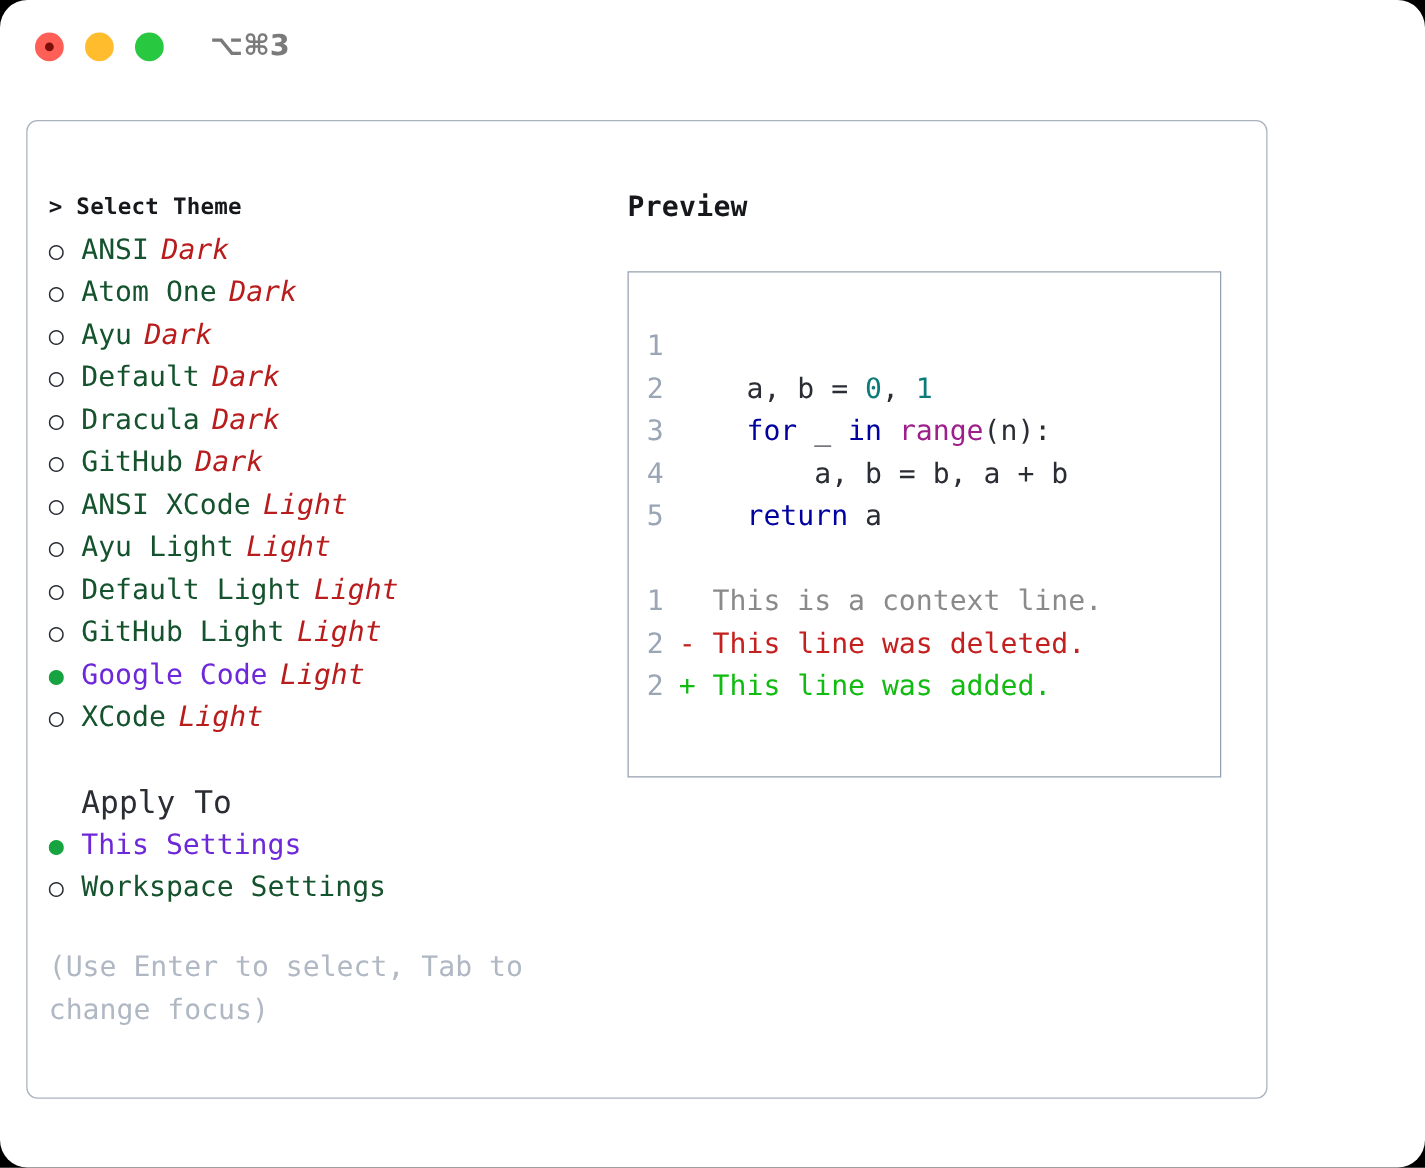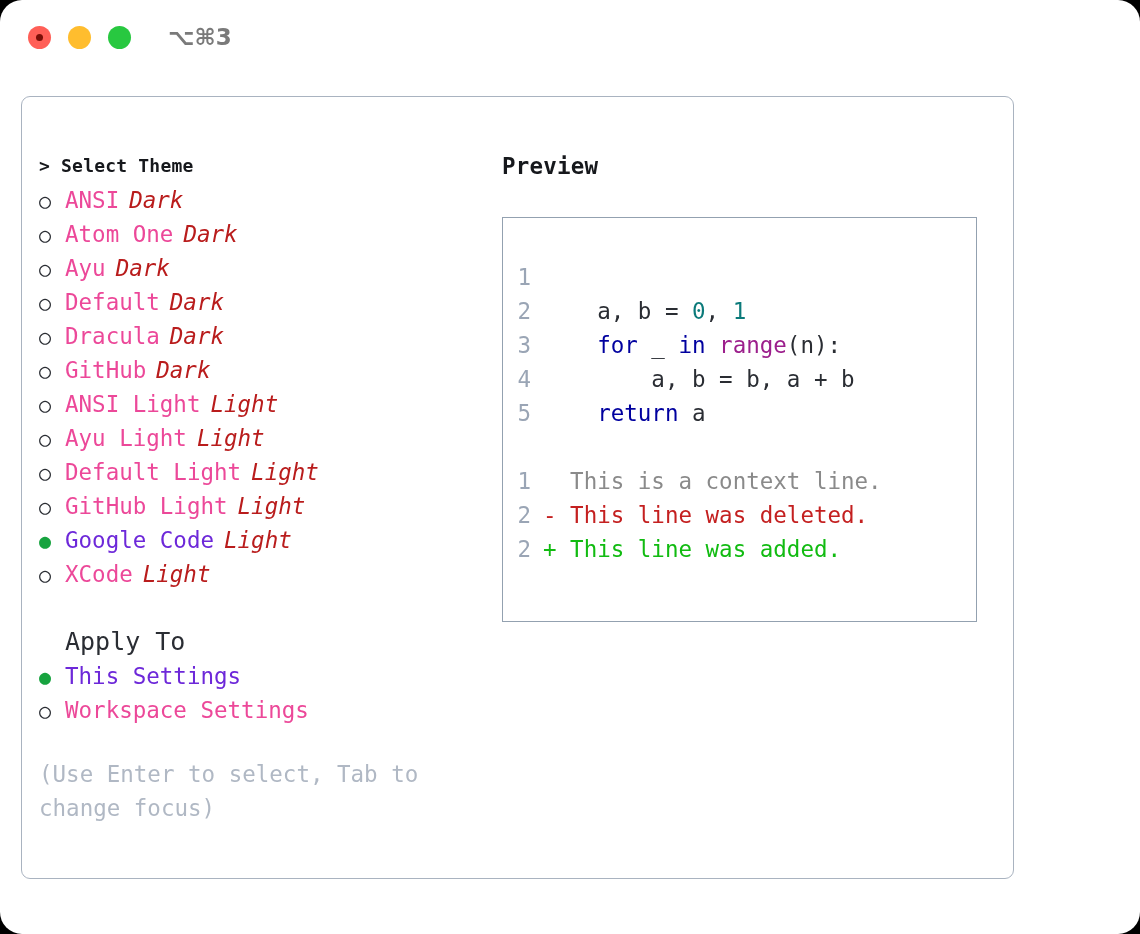--- a/index.html
+++ b/index.html
@@ -118,21 +118,21 @@
   }
   .marker {
     width: 26px;
     flex: 0 0 26px;
     font-size: 20px;
     color: #2a2d33;
     line-height: 34px;
   }
   .marker.sel { color: #17a33f; }
   .label {
-    color: #ec4899;
+    color: #14532d;
     font-weight: 400;
   }
   .row.selected .label { color: #6d28d9; }
   .tag {
     color: #b91c1c;
     margin-left: 10px;
     font-style: italic;
   }
 
   .spacer-sm { height: 34px; }
@@ -224,21 +224,21 @@
 
         <div class="heading">&gt; Select Theme</div>
 
         <div class="theme-list" id="theme-list">
             <div class="row"><span class="marker">○</span><span class="label">ANSI</span><span class="tag">Dark</span></div>
             <div class="row"><span class="marker">○</span><span class="label">Atom One</span><span class="tag">Dark</span></div>
             <div class="row"><span class="marker">○</span><span class="label">Ayu</span><span class="tag">Dark</span></div>
             <div class="row"><span class="marker">○</span><span class="label">Default</span><span class="tag">Dark</span></div>
             <div class="row"><span class="marker">○</span><span class="label">Dracula</span><span class="tag">Dark</span></div>
             <div class="row"><span class="marker">○</span><span class="label">GitHub</span><span class="tag">Dark</span></div>
-            <div class="row"><span class="marker">○</span><span class="label">ANSI Light</span><span class="tag">Light</span></div>
+            <div class="row"><span class="marker">○</span><span class="label">ANSI XCode</span><span class="tag">Light</span></div>
             <div class="row"><span class="marker">○</span><span class="label">Ayu Light</span><span class="tag">Light</span></div>
             <div class="row"><span class="marker">○</span><span class="label">Default Light</span><span class="tag">Light</span></div>
             <div class="row"><span class="marker">○</span><span class="label">GitHub Light</span><span class="tag">Light</span></div>
             <div class="row selected"><span class="marker sel">●</span><span class="label">Google Code</span><span class="tag">Light</span></div>
             <div class="row"><span class="marker">○</span><span class="label">XCode</span><span class="tag">Light</span></div>
           </div>
 
         <div class="spacer-sm"></div>
 
         <div class="subheading">Apply To</div>

